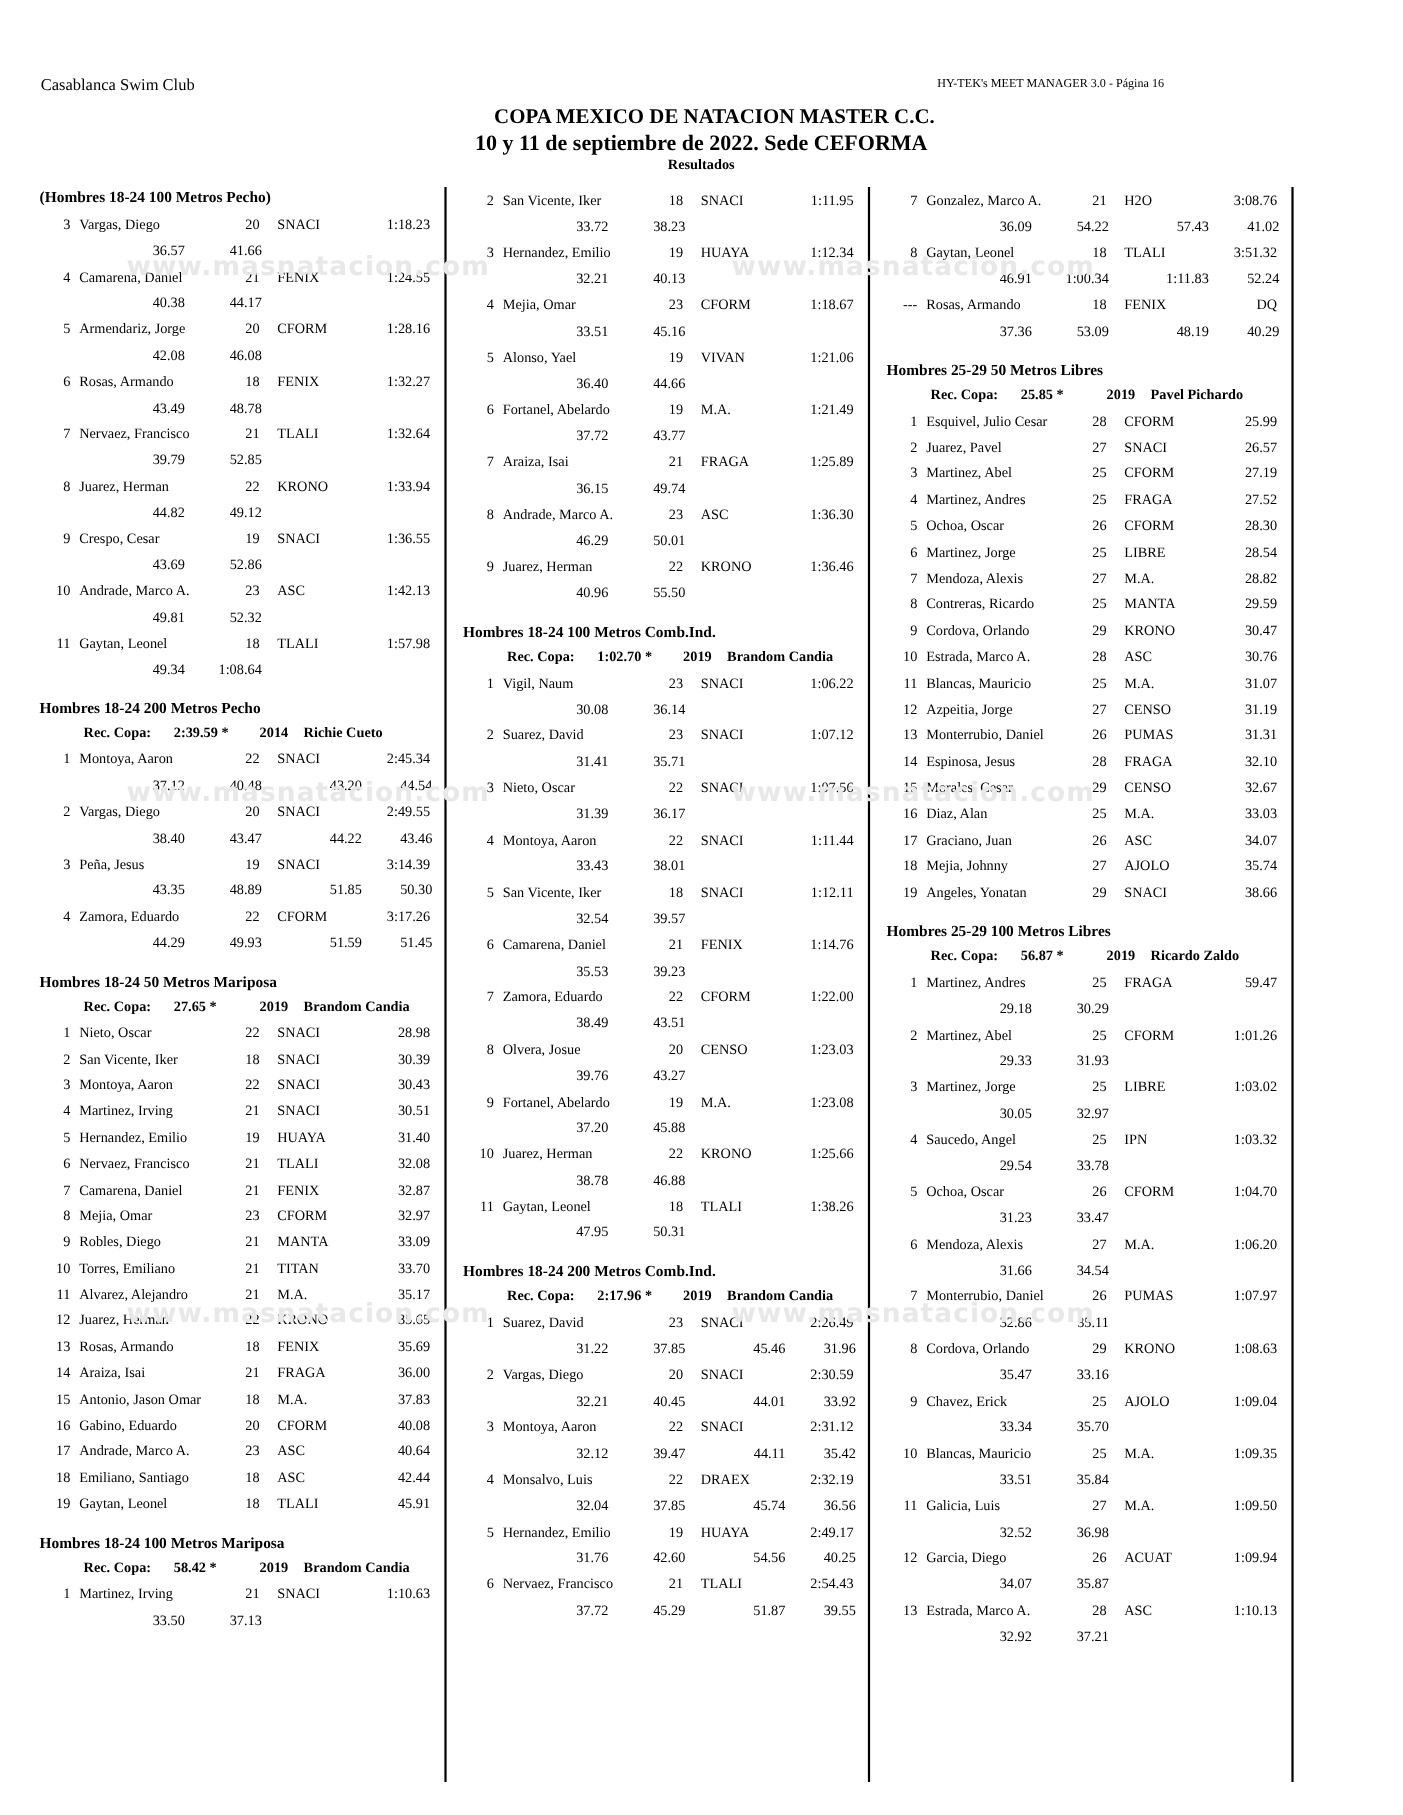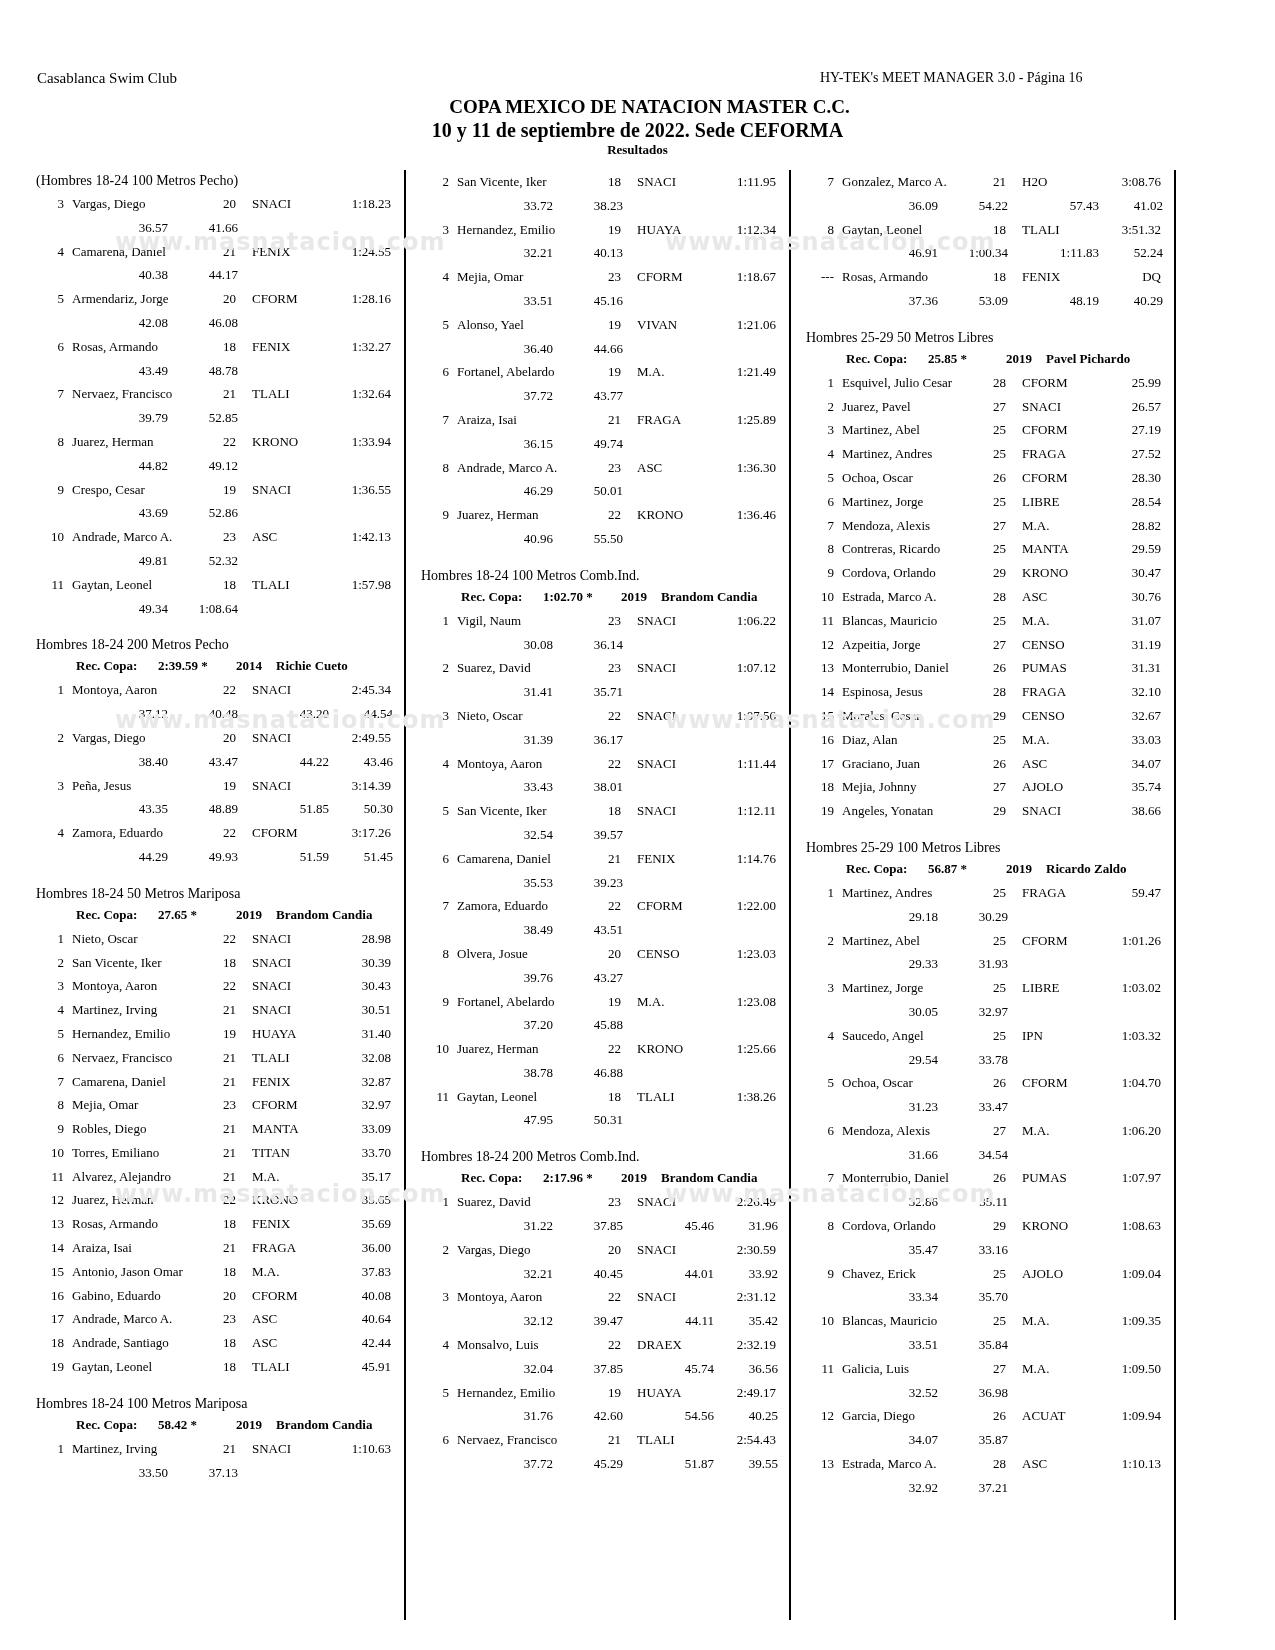--- a/index.html
+++ b/index.html
@@ -1,27 +1,27 @@
 <!DOCTYPE html>
 <html><head>
 <meta charset="utf-8">
 <style>
   html,body{margin:0;padding:0;background:#ffffff;}
   body{width:1275px;height:1650px;position:relative;overflow:hidden;
        font-family:"Liberation Serif","DejaVu Serif",serif;color:#000;font-size:13px;}
   .hdr-left{position:absolute;left:37px;top:70px;font-size:15px;}
-  .hdr-right{position:absolute;left:820px;top:70px;font-size:14px;width:350px;}
+  .hdr-right{position:absolute;left:852px;top:70px;font-size:11px;width:350px;}
   .title{position:absolute;left:0;width:1275px;text-align:center;font-weight:bold;}
   .t1{top:96px;font-size:19px;padding-left:12px;}
   .t2{top:119px;font-size:20px;}
   .t3{top:142px;font-size:13px;}
   .vline{position:absolute;top:170px;height:1450px;width:2px;background:#000;}
   .col{position:absolute;top:170px;width:385px;}
   .event{margin-bottom:14px;}
-  .ev-title{font-weight:normal;font-size:14px;height:22px;line-height:22px;}
+  .ev-title{font-weight:bold;font-size:14px;height:22px;line-height:22px;}
   .rec{font-weight:bold;font-size:13px;height:22px;line-height:20px;position:relative;}
   .rec span{position:absolute;top:0;white-space:nowrap;}
   .row{height:23.8px;line-height:23.8px;position:relative;white-space:nowrap;}
   .row span{position:absolute;top:0;}
   .pl{width:28px;text-align:right;left:0;}
   .nm{left:36px;}
   .ag{width:30px;text-align:right;left:170px;}
   .tm{left:216px;}
   .ft{width:70px;text-align:right;left:285px;}
   .sp{text-align:right;}
@@ -331,21 +331,21 @@
       </div>
       <div class="row">
         <span class="pl">17</span>
         <span class="nm">Andrade, Marco A.</span>
         <span class="ag">23</span>
         <span class="tm">ASC</span>
         <span class="ft">40.64</span>
       </div>
       <div class="row">
         <span class="pl">18</span>
-        <span class="nm">Andrade, Santiago</span>
+        <span class="nm">Emiliano, Santiago</span>
         <span class="ag">18</span>
         <span class="tm">ASC</span>
         <span class="ft">42.44</span>
       </div>
       <div class="row">
         <span class="pl">19</span>
         <span class="nm">Gaytan, Leonel</span>
         <span class="ag">18</span>
         <span class="tm">TLALI</span>
         <span class="ft">45.91</span>

